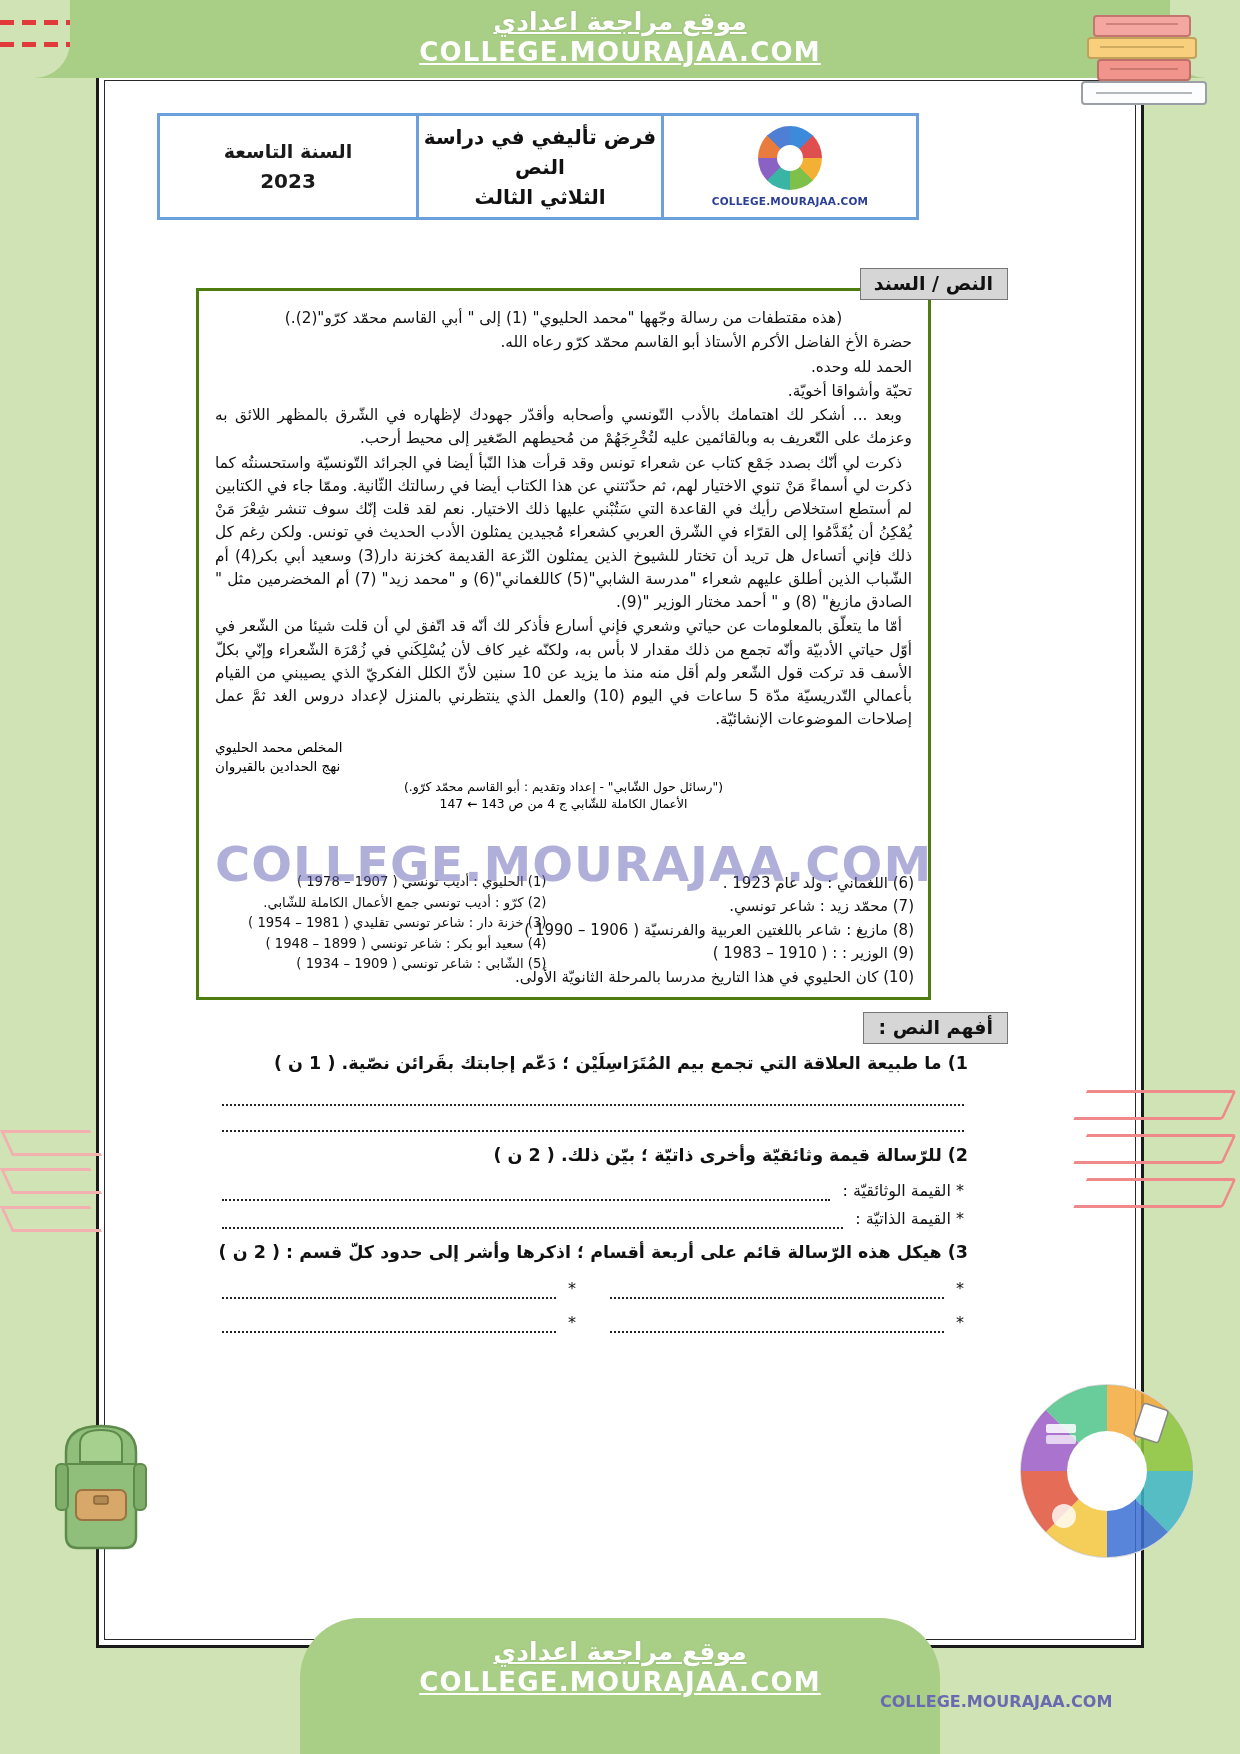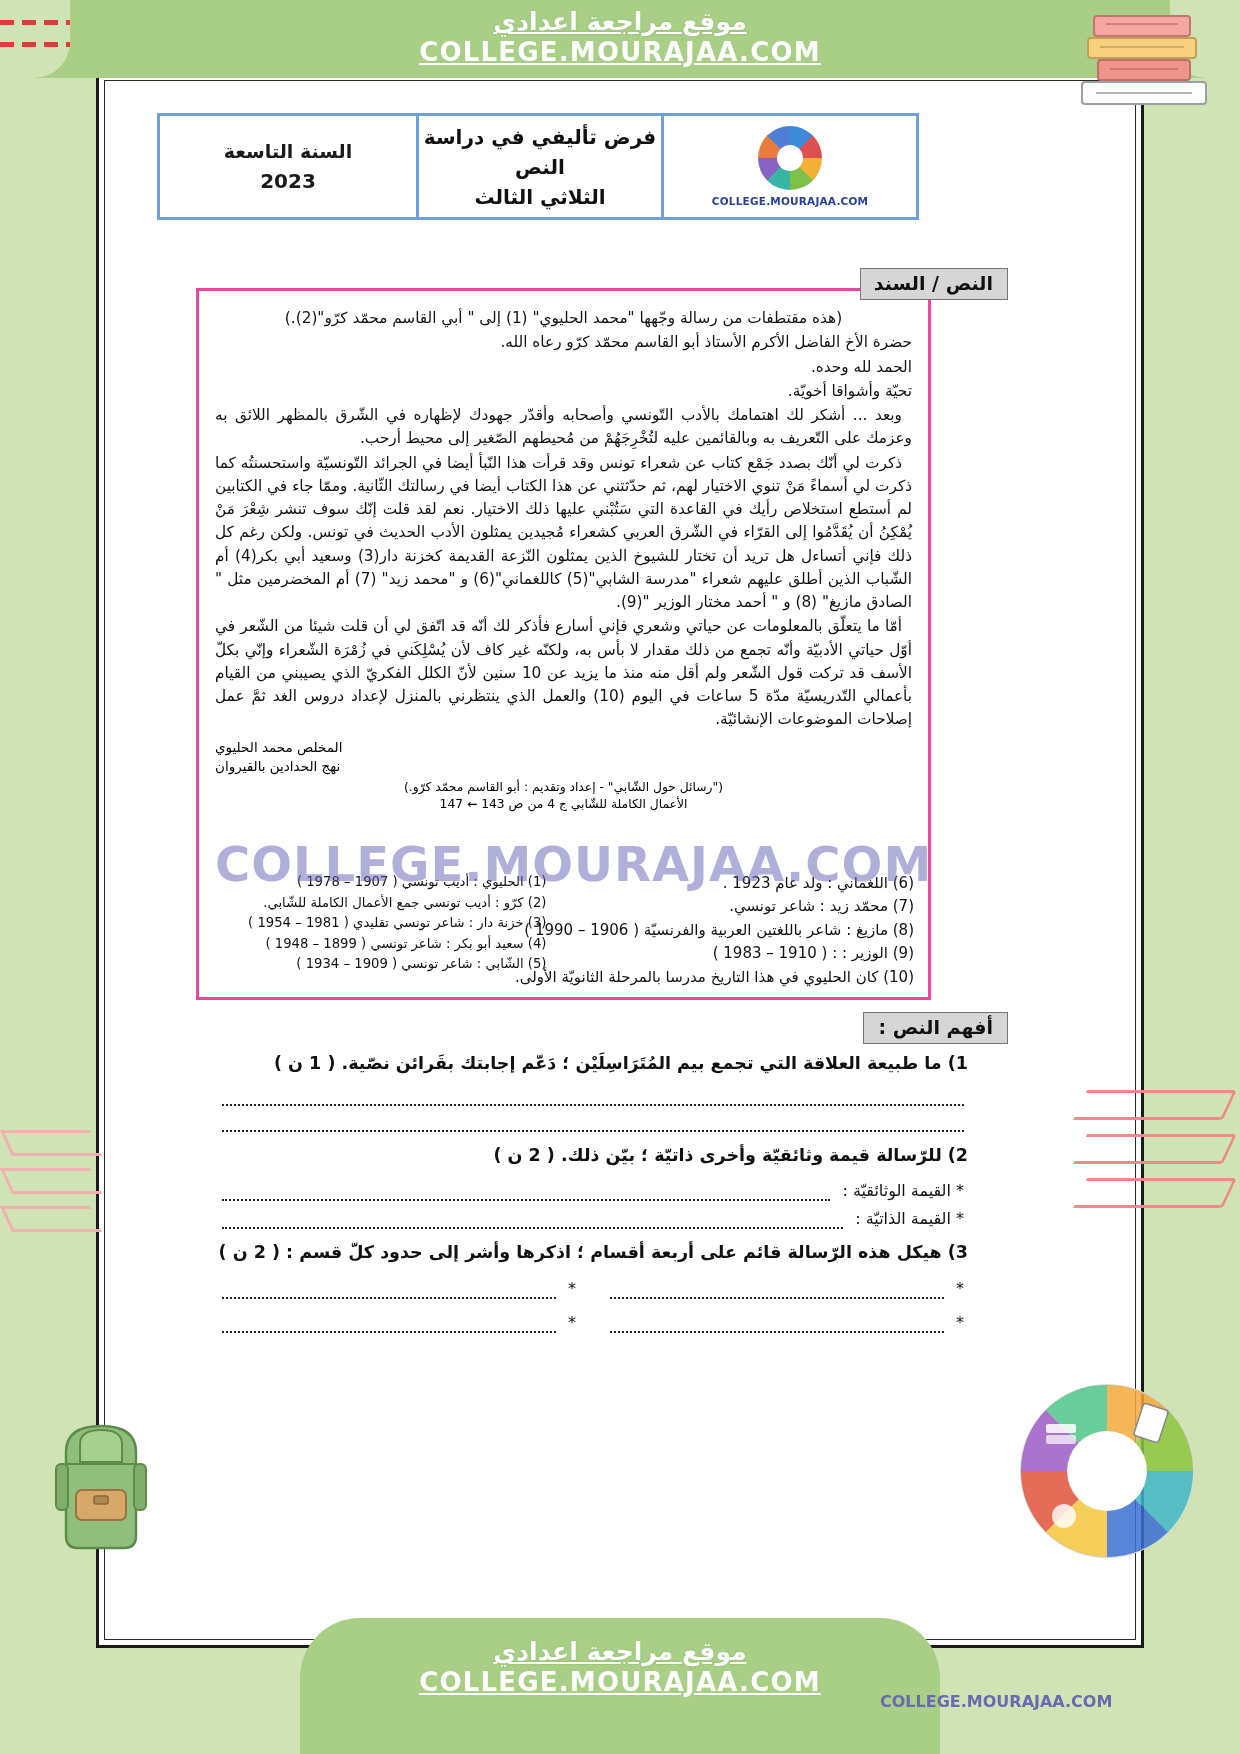--- a/index.html
+++ b/index.html
@@ -154,21 +154,21 @@
     z-index: 22;
   }
   .sec-tag-sanad { right: 232px; top: 268px; padding-left: 13px; }
   .sec-tag-fahm  { right: 232px; top: 1012px; }
 
   
   .text-box {
     position: absolute;
     left: 196px; top: 288px;
     width: 735px; height: 712px;
-    border: 3px solid #ec4899;
+    border: 3px solid #4d7c0f;
     background: #fff;
     padding: 16px 16px 8px 16px;
     z-index: 18;
   }
   .tb-inner { position: relative; z-index: 3; }
   .p { font-size: 15.3px; line-height: 1.52; color:#111; text-align: justify; margin: 0 0 1px 0; }
   .p.center { text-align: center; }
   .p.right { text-align: right; }
   .p-ind { text-indent: 10px; }
 

